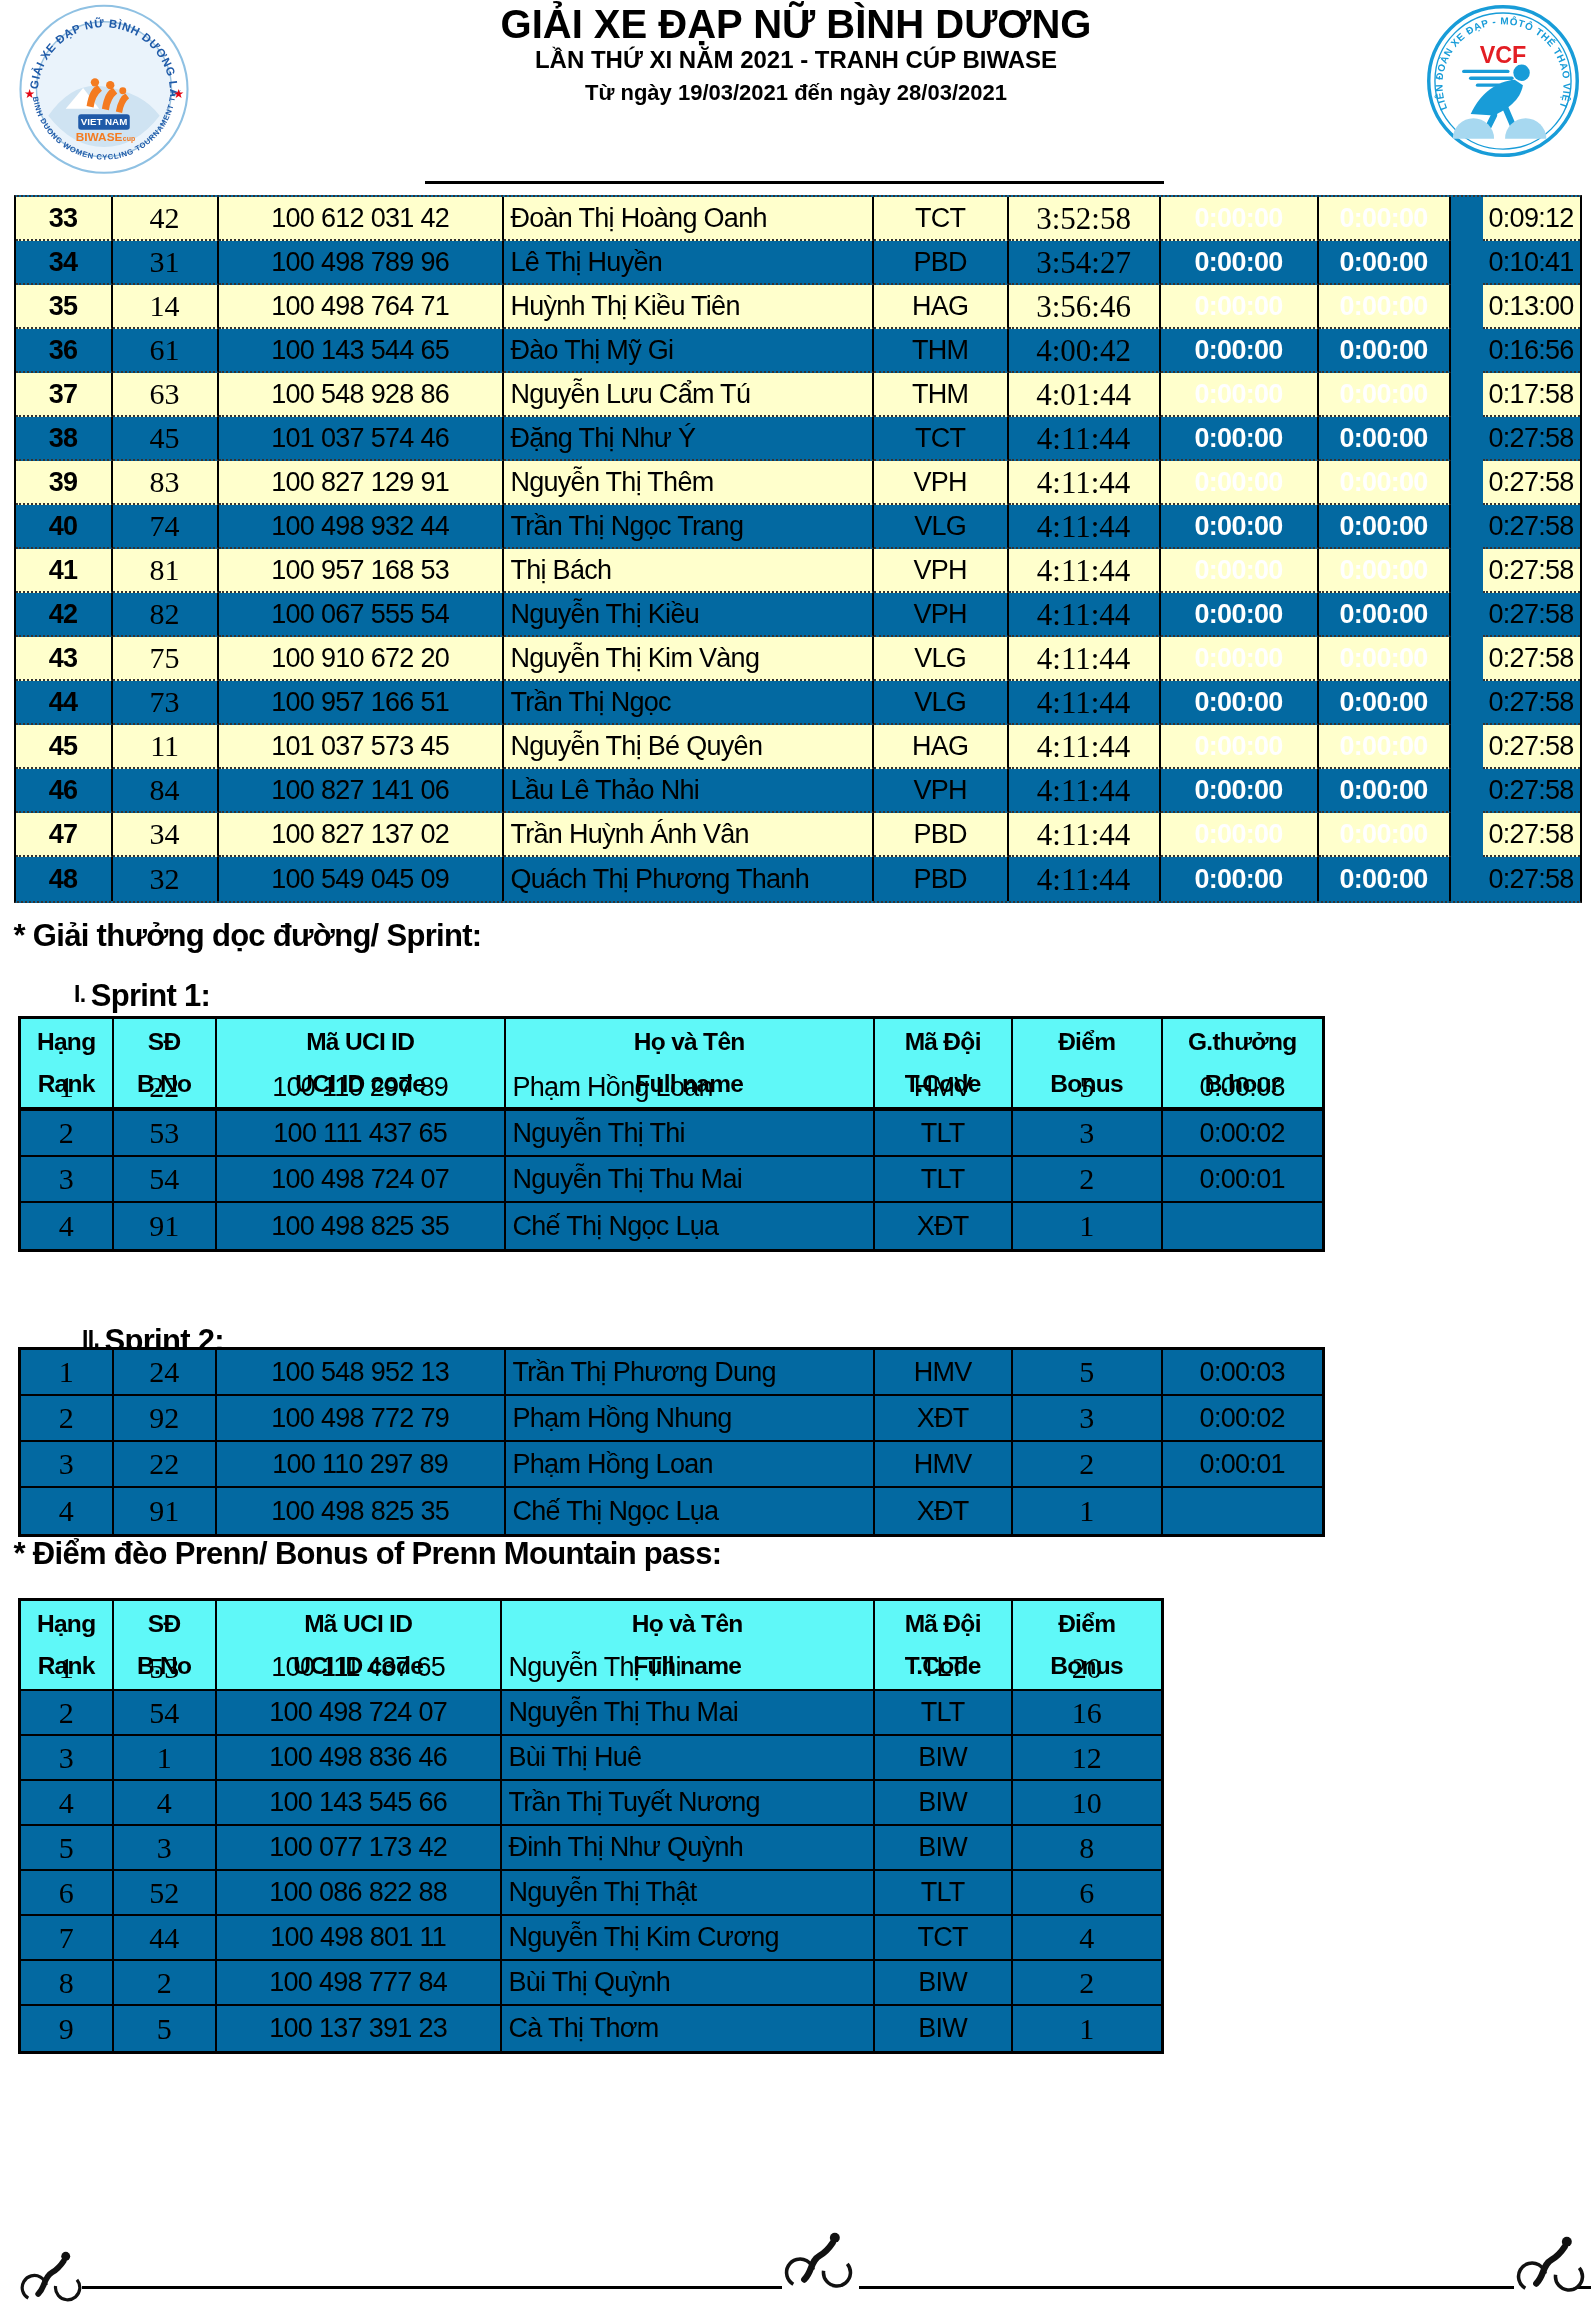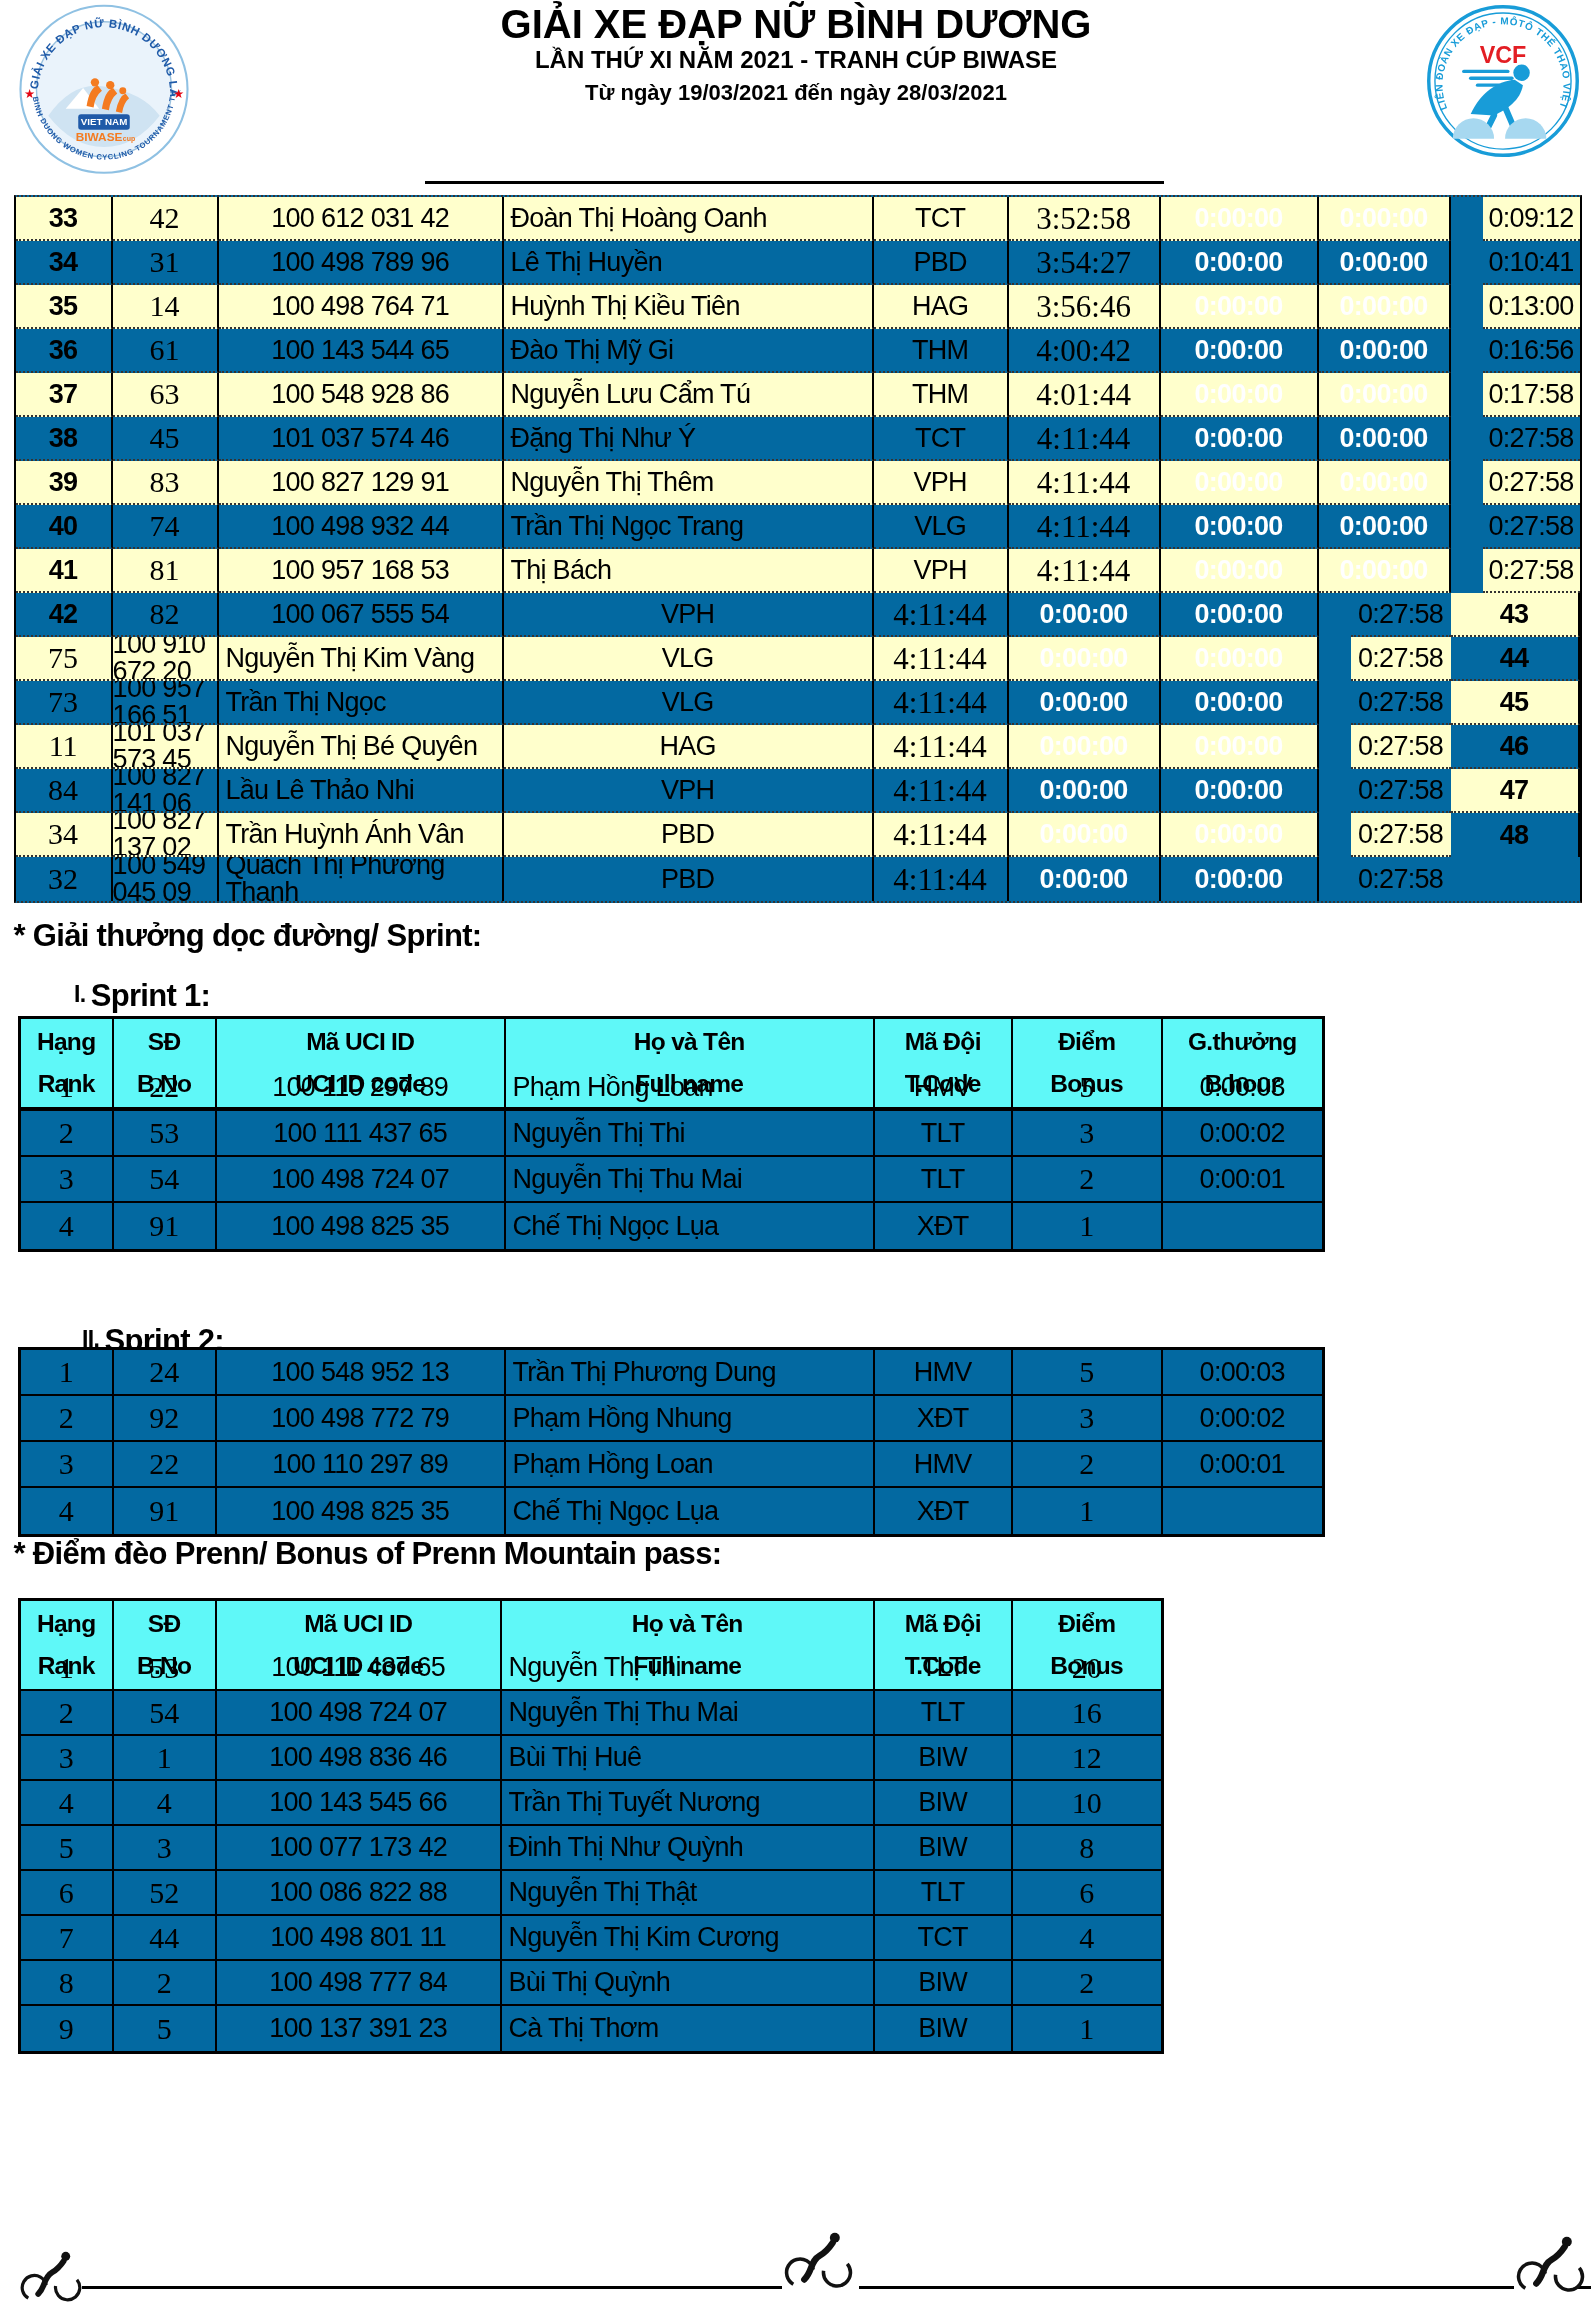--- a/index.html
+++ b/index.html
@@ -194,20 +194,21 @@
       <div class="cell mt-cell c-uci row-hi">100 957 168 53</div>
       <div class="cell mt-cell c-name row-hi">Thị Bách</div>
       <div class="cell mt-cell c-team row-hi">VPH</div>
       <div class="cell mt-cell c-time serif row-hi">4:11:44</div>
       <div class="cell mt-cell c-hidden row-hi">0:00:00</div>
       <div class="cell mt-cell c-hidden row-hi">0:00:00</div>
       <div class="cell mt-cell c-gap collast row-hi">0:27:58</div>
       <div class="cell mt-cell c-rank">42</div>
       <div class="cell mt-cell c-bib serif">82</div>
       <div class="cell mt-cell c-uci">100 067 555 54</div>
+      <div class="cell mt-cell c-name">Nguyễn Thị Kiều</div>
       <div class="cell mt-cell c-team">VPH</div>
       <div class="cell mt-cell c-time serif">4:11:44</div>
       <div class="cell mt-cell c-hidden">0:00:00</div>
       <div class="cell mt-cell c-hidden">0:00:00</div>
       <div class="cell mt-cell c-gap collast">0:27:58</div>
       <div class="cell mt-cell c-rank row-hi">43</div>
       <div class="cell mt-cell c-bib serif row-hi">75</div>
       <div class="cell mt-cell c-uci row-hi">100 910 672 20</div>
       <div class="cell mt-cell c-name row-hi">Nguyễn Thị Kim Vàng</div>
       <div class="cell mt-cell c-team row-hi">VLG</div>

